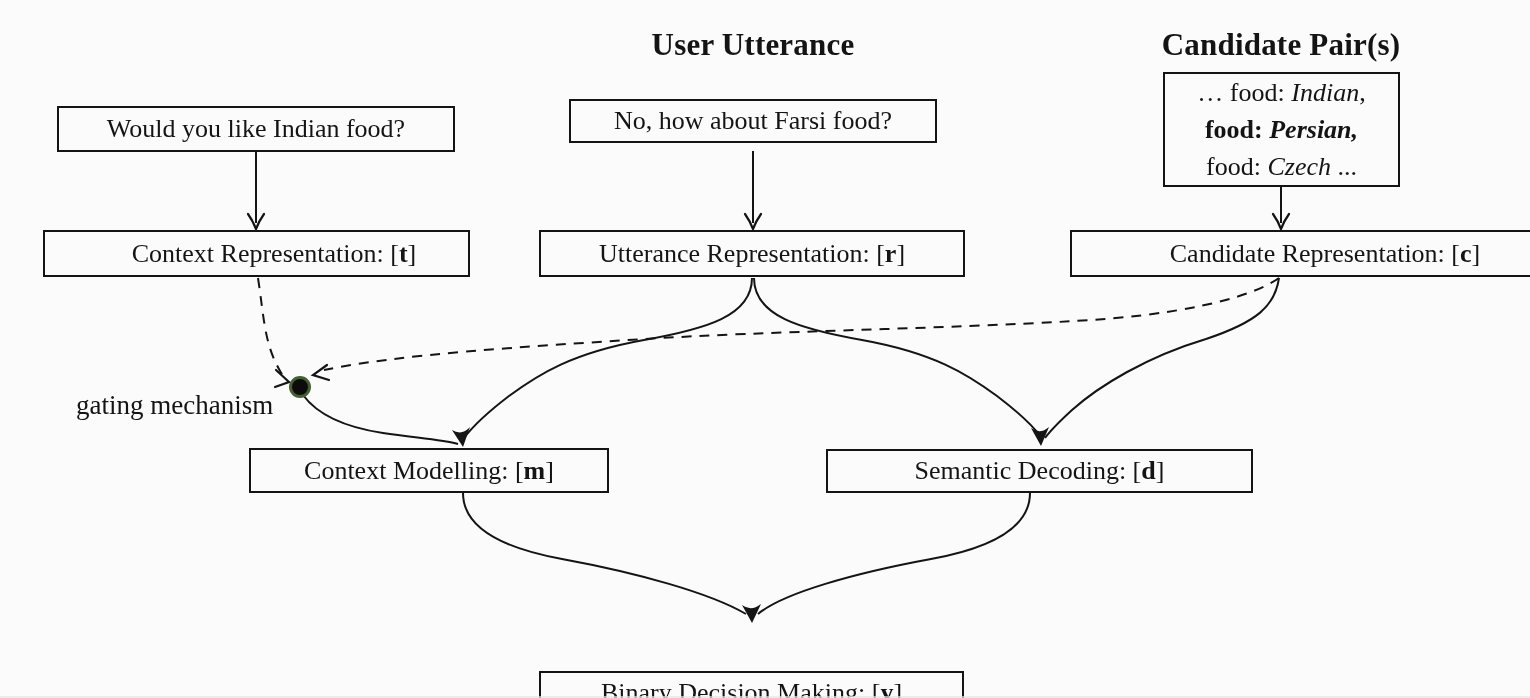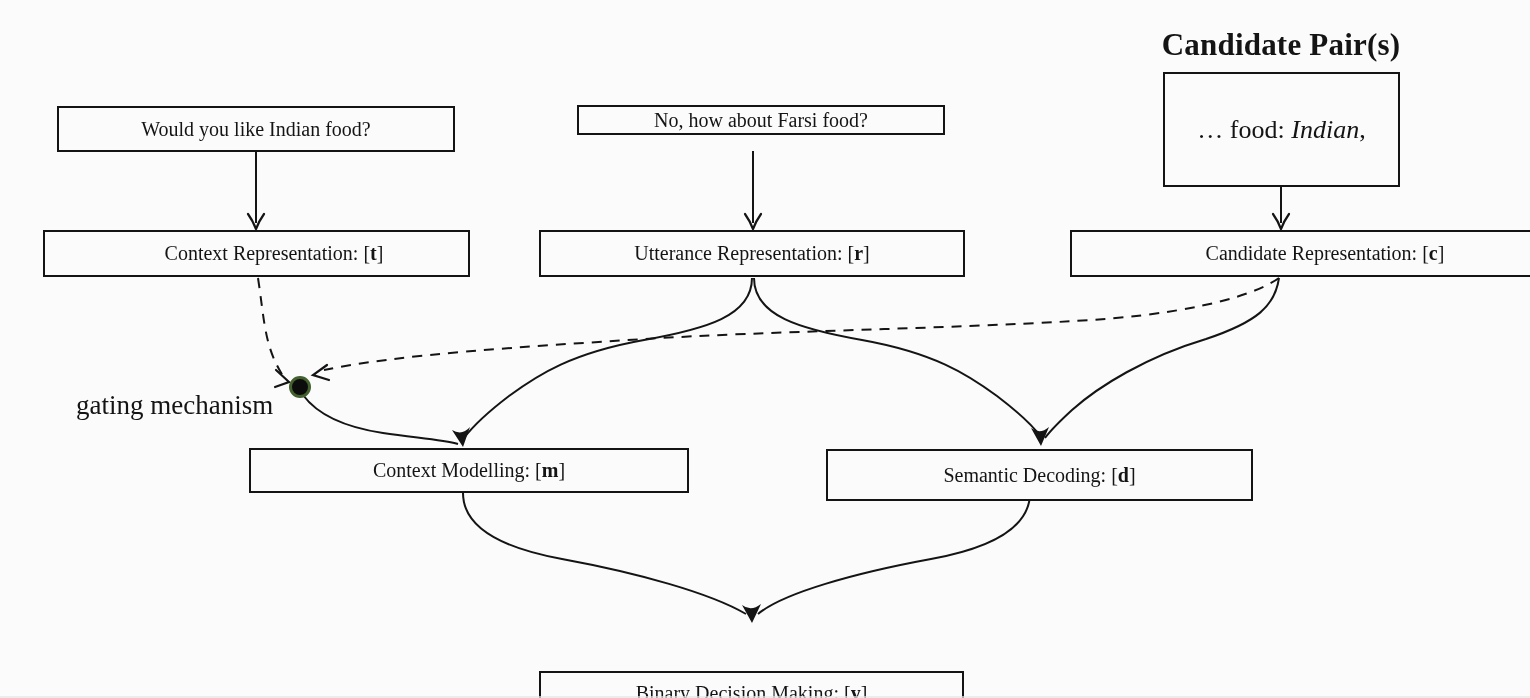--- a/index.html
+++ b/index.html
@@ -20,21 +20,21 @@
   .head-fill{fill:var(--ink);stroke:none;}
   .head-open{stroke:var(--ink);stroke-width:2.2;fill:none;stroke-linecap:round;}
   .gate-dot{fill:var(--gate_fill);stroke:var(--gate_ring);stroke-width:3;}
   .col-title{
     position:absolute;text-align:center;font-weight:700;font-size:31px;
     letter-spacing:.2px;color:var(--ink);white-space:nowrap;
   }
   .node{
     position:absolute;border:2px solid var(--ink);background:var(--background);
     display:flex;align-items:center;justify-content:center;
-    font-size:20px;color:var(--ink);white-space:nowrap;box-sizing:border-box;
+    font-size:26px;color:var(--ink);white-space:nowrap;box-sizing:border-box;
   }
   .node .var{font-weight:700;}
   .cand-box{
     position:absolute;border:2px solid var(--ink);background:var(--background);
     box-sizing:border-box;display:flex;flex-direction:column;
     align-items:center;justify-content:center;font-size:26px;line-height:37px;
     color:var(--ink);white-space:nowrap;
   }
   .cand-line2{font-weight:700;}
   .it{font-style:italic;}
@@ -75,50 +75,57 @@
     <path class="head-fill" d="M463,447 L452,430 Q462,436 470,427 Z"></path>
     <path class="head-fill" d="M1041,446 L1031,428 Q1040,435 1049,427 Z"></path>
 
     <path class="edge" d="M463,493 C463,528 502,548 562,559 C638,573 710,593 746,614"></path>
     <path class="edge" d="M1030,493 C1030,528 991,548 931,559 C855,573 783,593 758,614"></path>
     <path class="head-fill" d="M752,623 L742,605 Q751,612 761,604 Z"></path>
 
     <circle class="gate-dot" cx="300" cy="387" r="9.5"></circle>
   </svg>
 
+  <div class="col-title" style="left:593px;top:27px;width:320px;">User Utterance</div>
   <div class="col-title" style="left:1111px;top:27px;width:340px;">Candidate Pair(s)</div>
 
   <div class="node" style="left:57px;top:106px;width:398px;height:46px;">
     <span>Would you like Indian food?</span>
   </div>
-  <div class="node" style="left:569px;top:105px;width:368px;height:30px;margin-left:8px;">
+  <div class="node" style="left:569px;top:99px;width:368px;height:44px;">
     <span>No, how about Farsi food?</span>
   </div>
   <div class="cand-box" style="left:1163px;top:72px;width:237px;height:115px;justify-content:center;">
     <div>
       <span>… food: </span><span class="it">Indian</span><span>,</span>
+    </div>
+    <div class="cand-line2">
+      <span>food: </span><span class="it">Persian</span><span class="it">,</span>
+    </div>
+    <div>
+      <span>food: </span><span class="it">Czech</span><span> ...</span>
     </div>
   </div>
 
   <div class="node" style="left:43px;top:230px;width:427px;height:47px;padding-left:35px;">
     <span><span>Context Representation: [</span><span class="var">t</span><span>]</span></span>
   </div>
   <div class="node" style="left:539px;top:230px;width:426px;height:47px;align-items:center;">
     <span><span>Utterance Representation: [</span><span class="var">r</span><span>]</span></span>
   </div>
   <div class="node" style="left:1070px;top:230px;width:510px;height:47px;">
     <span><span>Candidate Representation: [</span><span class="var">c</span><span>]</span></span>
   </div>
 
   <div class="gating-label" style="left:76px;top:390px;">gating mechanism</div>
 
-  <div class="node" style="left:249px;top:448px;width:440px;height:45px;">
+  <div class="node" style="left:249px;top:448px;width:360px;height:45px;">
     <span><span>Context Modelling: [</span><span class="var">m</span><span>]</span></span>
   </div>
-  <div class="node" style="left:826px;top:449px;width:427px;height:52px;">
+  <div class="node" style="left:826px;top:449px;width:427px;height:44px;">
     <span><span>Semantic Decoding: [</span><span class="var">d</span><span>]</span></span>
   </div>
 
   <div class="node" style="left:539px;top:628px;width:425px;height:44px;margin-top:43px;">
     <span><span>Binary Decision Making: [</span><span class="var">y</span><span>]</span></span>
   </div>
 
   <div class="scan-edge"></div>
 </div>
 

